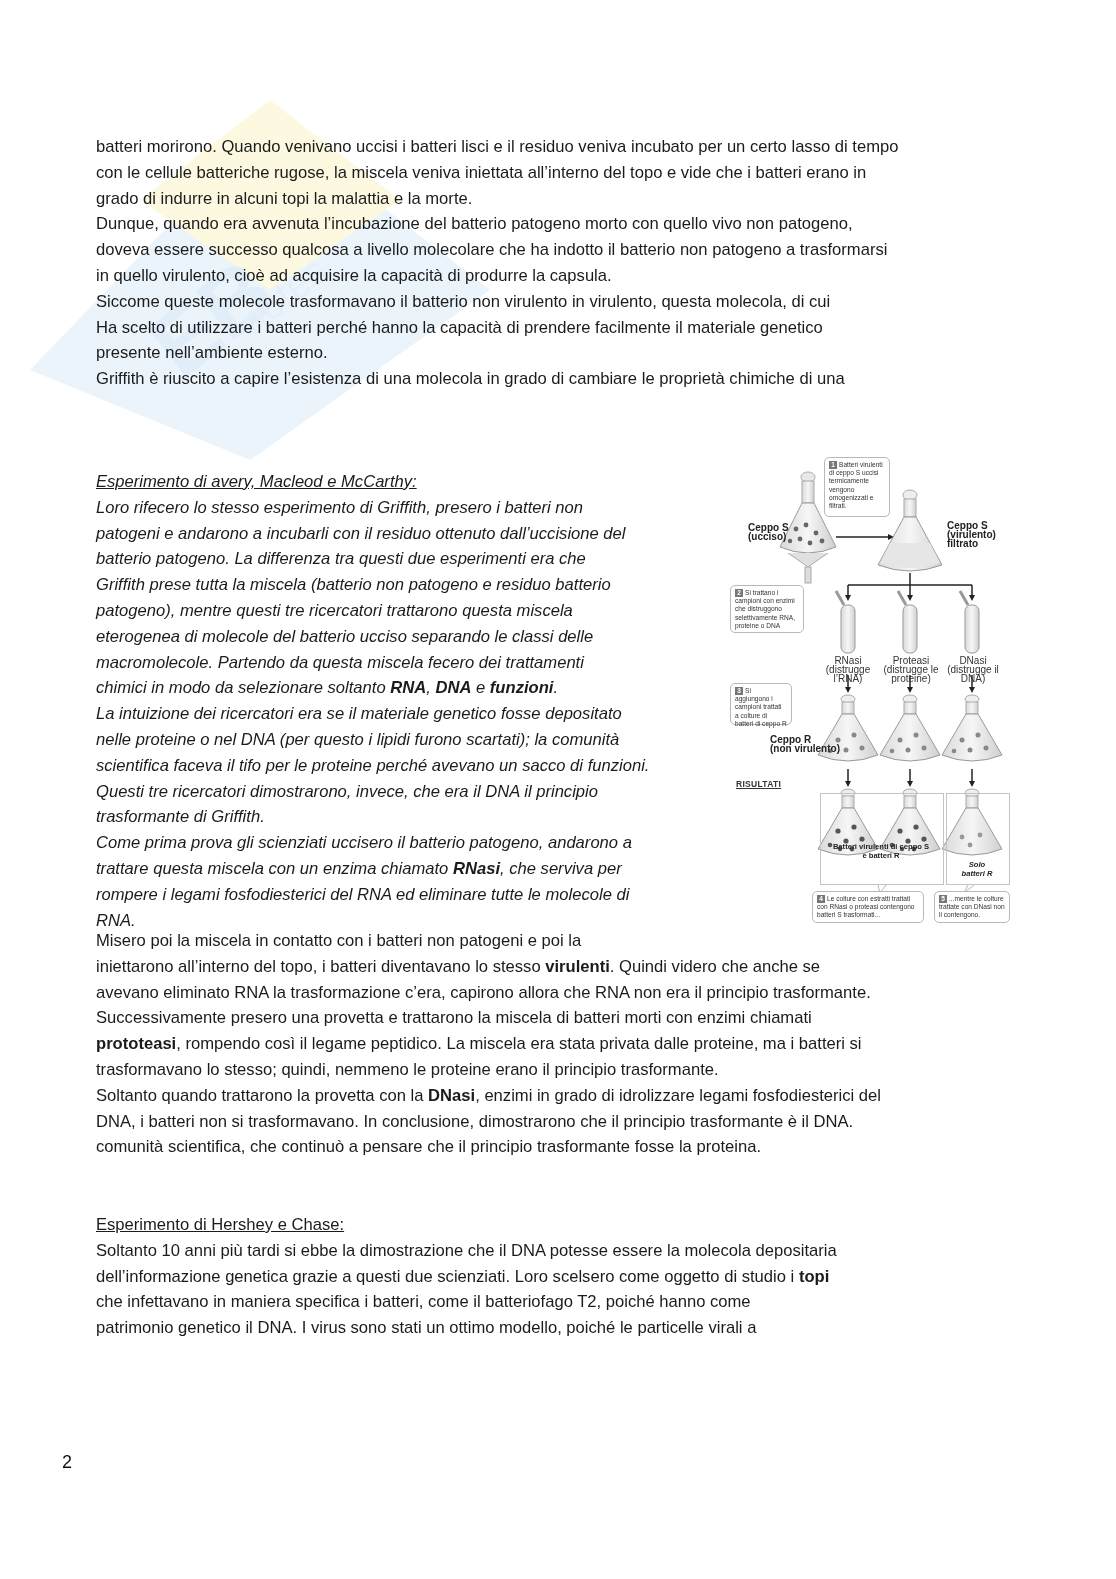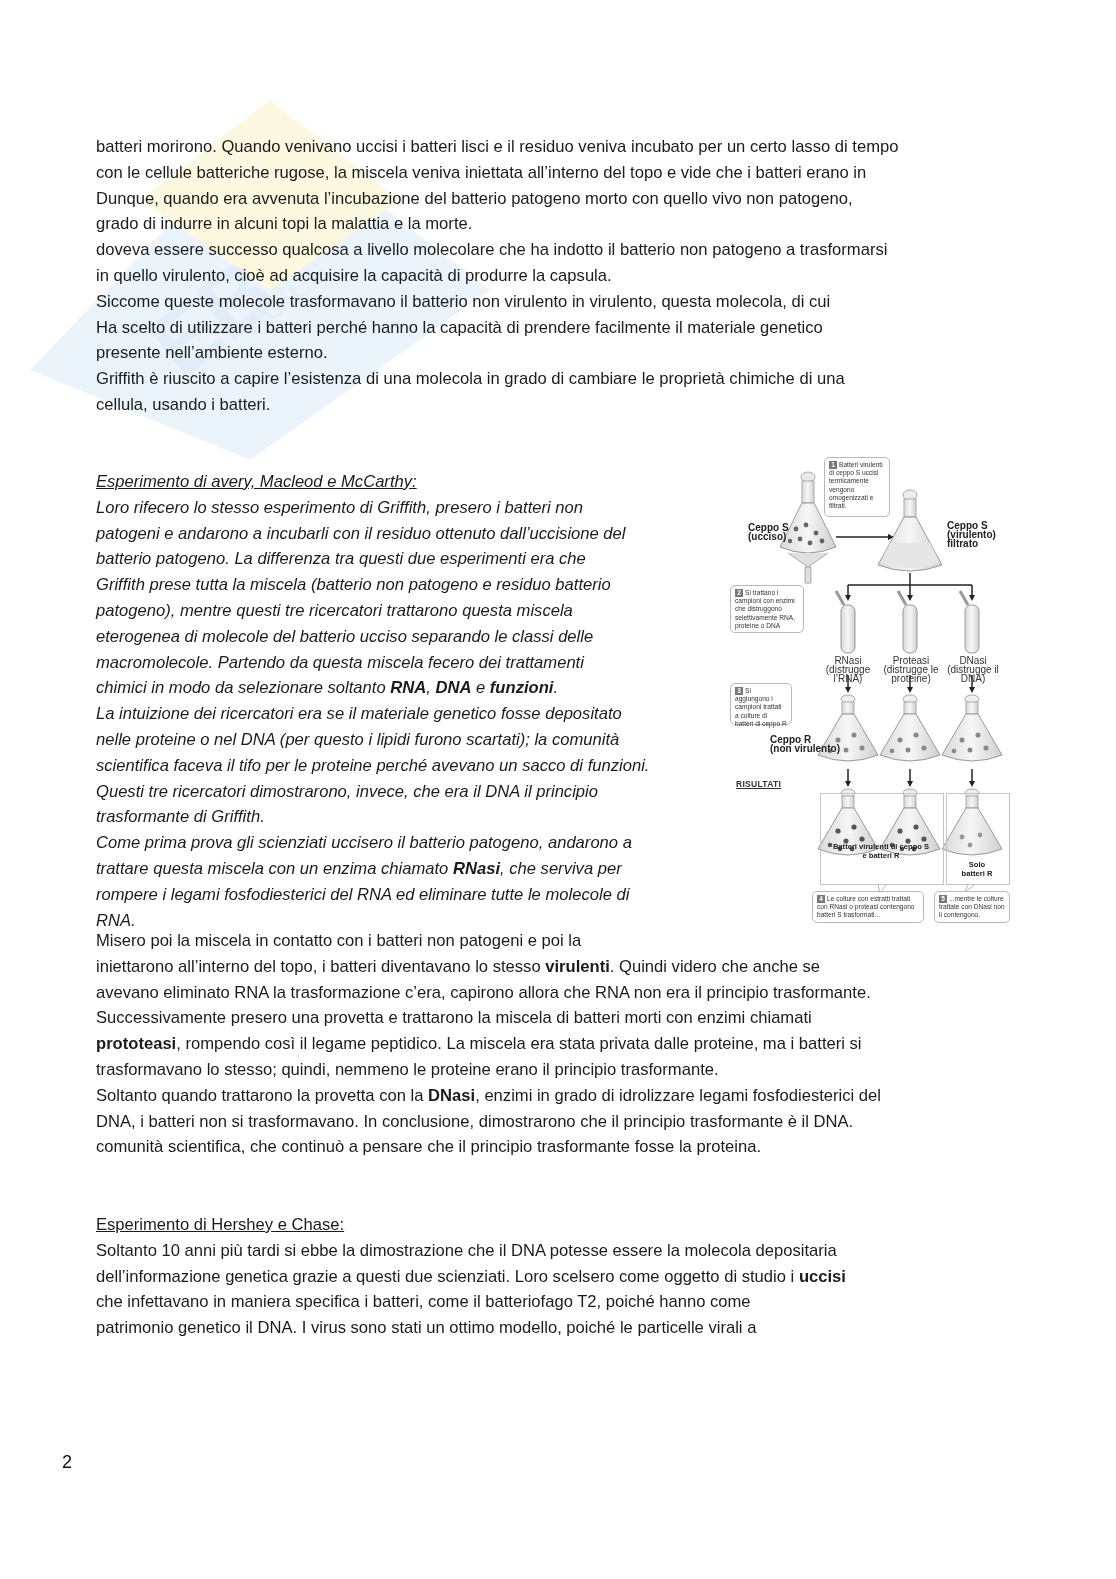--- a/index.html
+++ b/index.html
@@ -39,29 +39,28 @@
   <svg class="watermark" viewBox="0 0 470 420">
     <polygon points="10,330 250,80 470,250 230,420" fill="#dcebf8"></polygon>
     <polygon points="120,160 250,60 380,160 250,250" fill="#fbf5c8"></polygon>
     <text x="120" y="300" font-size="90" font-weight="bold" fill="#c9e0f4" transform="rotate(-38 200 260)" font-family="Liberation Sans, sans-serif">EB</text>
     <text x="210" y="270" font-size="40" fill="#cfe3f5" transform="rotate(-38 260 250)" font-family="Liberation Sans, sans-serif">notes</text>
   </svg>
 
   <div id="block1" class="text-block">
     <span class="line">batteri morirono. Quando venivano uccisi i batteri lisci e il residuo veniva incubato per un certo lasso di tempo</span>
     <span class="line">con le cellule batteriche rugose, la miscela veniva iniettata all’interno del topo e vide che i batteri erano in</span>
+    <span class="line">grado di indurre in alcuni topi la malattia e la morte.</span>
     <span class="line">Dunque, quando era avvenuta l’incubazione del batterio patogeno morto con quello vivo non patogeno,</span>
-    <span class="line">grado di indurre in alcuni topi la malattia e la morte.</span>
     <span class="line">doveva essere successo qualcosa a livello molecolare che ha indotto il batterio non patogeno a trasformarsi</span>
     <span class="line">in quello virulento, cioè ad acquisire la capacità di produrre la capsula.</span>
     <span class="line">Siccome queste molecole trasformavano il batterio non virulento in virulento, questa molecola, di cui</span>
     <span class="line">Ha scelto di utilizzare i batteri perché hanno la capacità di prendere facilmente il materiale genetico</span>
     <span class="line">presente nell’ambiente esterno.</span>
     <span class="line">Griffith è riuscito a capire l’esistenza di una molecola in grado di cambiare le proprietà chimiche di una</span>
-    <span class="line">cellula, usando i batteri.</span>
   </div>
 
   <div id="block2" class="text-block">
     <span class="line heading">Esperimento di avery, Macleod e McCarthy:</span>
     <span class="line">Loro rifecero lo stesso esperimento di Griffith, presero i batteri non</span>
     <span class="line">patogeni e andarono a incubarli con il residuo ottenuto dall’uccisione del</span>
     <span class="line">batterio patogeno. La differenza tra questi due esperimenti era che</span>
     <span class="line">Griffith prese tutta la miscela (batterio non patogeno e residuo batterio</span>
     <span class="line">patogeno), mentre questi tre ricercatori trattarono questa miscela</span>
     <span class="line">eterogenea di molecole del batterio ucciso separando le classi delle</span>
@@ -86,21 +85,21 @@
     <span class="line"><span class="b">prototeasi</span><span>, rompendo così il legame peptidico. La miscela era stata privata dalle proteine, ma i batteri si</span></span>
     <span class="line">trasformavano lo stesso; quindi, nemmeno le proteine erano il principio trasformante.</span>
     <span class="line"><span>Soltanto quando trattarono la provetta con la </span><span class="b">DNasi</span><span>, enzimi in grado di idrolizzare legami fosfodiesterici del</span></span>
     <span class="line">DNA, i batteri non si trasformavano. In conclusione, dimostrarono che il principio trasformante è il DNA.</span>
     <span class="line">comunità scientifica, che continuò a pensare che il principio trasformante fosse la proteina.</span>
   </div>
 
   <div id="block4" class="text-block">
     <span class="line heading">Esperimento di Hershey e Chase:</span>
     <span class="line">Soltanto 10 anni più tardi si ebbe la dimostrazione che il DNA potesse essere la molecola depositaria</span>
-    <span class="line"><span>dell’informazione genetica grazie a questi due scienziati. Loro scelsero come oggetto di studio i </span><span class="b">uccisi</span></span>
+    <span class="line"><span>dell’informazione genetica grazie a questi due scienziati. Loro scelsero come oggetto di studio i </span><span class="b">topi</span></span>
     <span class="line">che infettavano in maniera specifica i batteri, come il batteriofago T2, poiché hanno come</span>
     <span class="line">patrimonio genetico il DNA. I virus sono stati un ottimo modello, poiché le particelle virali a</span>
   </div>
 
   <div class="figure">
     <svg width="284" height="470" viewBox="0 0 284 470" style="position:absolute;left:0;top:0">
       <defs>
         <linearGradient id="glass" x1="0" x2="1" y1="0" y2="0">
           <stop offset="0" stop-color="#d9d9d9"></stop>
             <stop offset="0.5" stop-color="#f6f6f6"></stop>
@@ -299,21 +298,21 @@
 
     <div class="risultati" style="left:8px;top:324px;">RISULTATI</div>
 
     <div class="result-frame" style="left:92px;top:338px;width:122px;height:90px;"></div>
     <div class="result-frame" style="left:218px;top:338px;width:62px;height:90px;"></div>
 
     <div class="fig-lbl bold" style="left:92px;top:387px;width:122px;text-align:center;font-size:7.6px;">
         <div>Batteri virulenti di ceppo S</div>
         <div>e batteri R</div>
       </div>
-    <div class="fig-lbl bold" style="left:218px;top:405px;width:62px;text-align:center;font-size:7.6px;">
+    <div class="fig-lbl bold" style="left:218px;top:405px;width:62px;text-align:center;font-size:7.6px;font-style:italic;">
         <div>Solo</div>
         <div>batteri R</div>
       </div>
 
     <div class="fig-box" style="left:84px;top:436px;width:112px;height:32px;"><span class="step-num">4</span><span>Le colture con estratti trattati con RNasi o proteasi contengono batteri S trasformati...</span></div>
     <div class="fig-box" style="left:206px;top:436px;width:76px;height:32px;"><span class="step-num">5</span><span>...mentre le colture trattate con DNasi non li contengono.</span></div>
   </div>
 
   <div class="page-number">2</div>
 </div>

